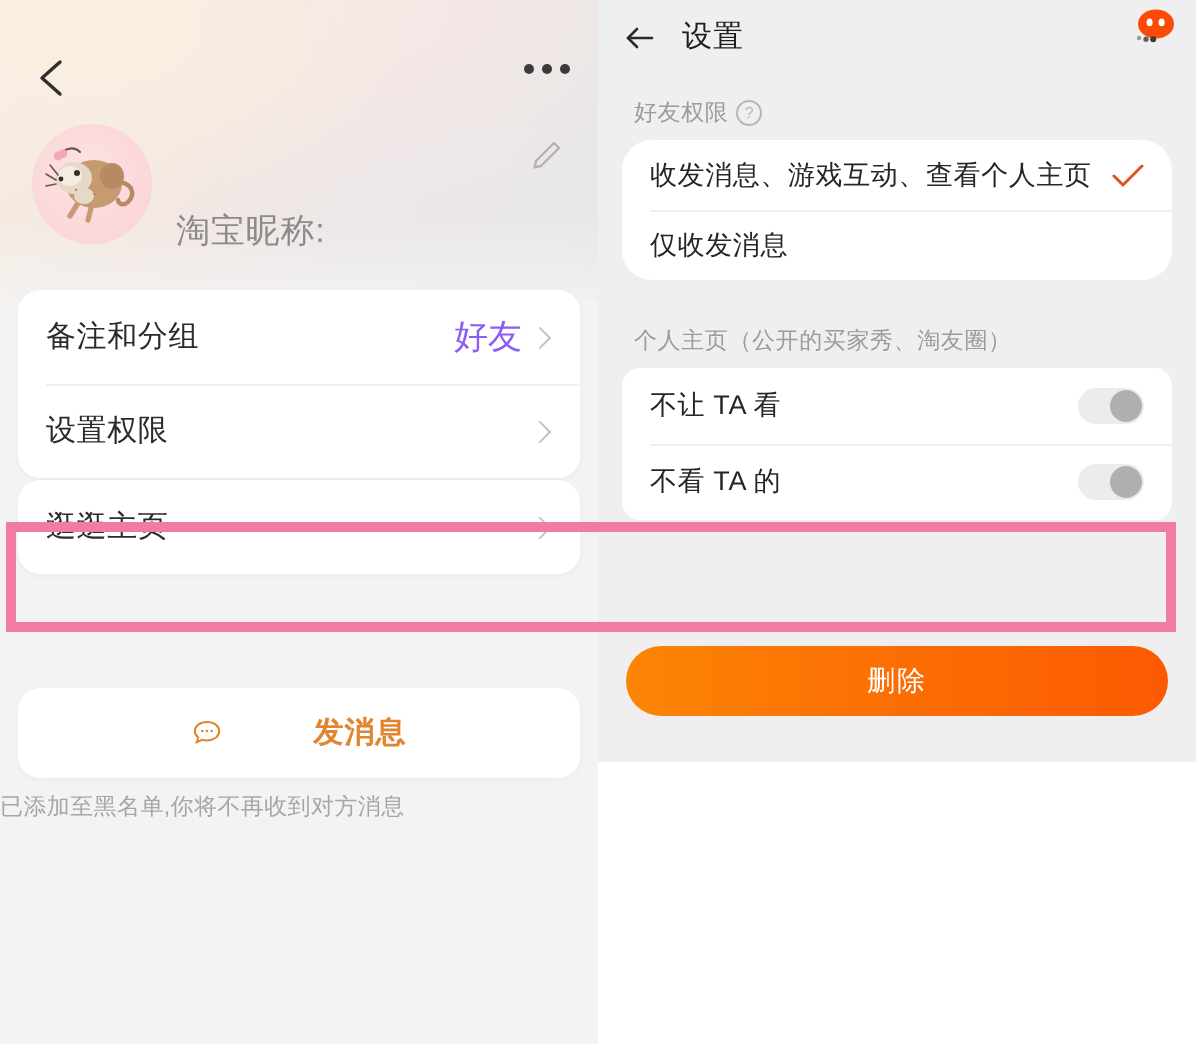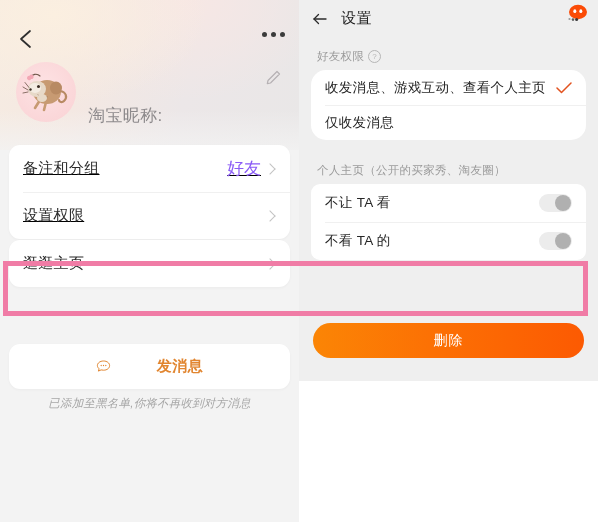--- a/index.html
+++ b/index.html
@@ -95,21 +95,21 @@
 
   .card {
     position: absolute;
     left: 9px;
     width: 281px;
     background: #ffffff;
     border-radius: 11px;
     box-shadow: 0 1px 3px rgba(0,0,0,0.035);
     overflow: hidden;
   }
-  .card-a { top: 145px; text-decoration: underline; }
+  .card-a { top: 145px; }
   .card-b { top: 240px; }
   .card-msg { top: 344px; }
 
   .row {
     position: relative;
     height: 47px;
     display: flex;
     align-items: center;
     padding: 0 14px;
     box-sizing: border-box;
@@ -158,25 +158,23 @@
     font-weight: bold;
     color: #e1852f;
     letter-spacing: .5px;
     margin-left: 40px;
   }
   .bubble-ico { display:block; }
   .left-note {
     position: absolute;
     left: 0; top: 396px;
     width: 299px;
-    text-align: center;
     font-size: 11.5px;
     color: #a6a6a6;
     letter-spacing: .2px;
-    font-style: italic;
   }
 
   
   .panel-right {
     position: relative;
     width: 299px;
     height: 381px;
     background: #efefef;
     overflow: hidden;
   }

